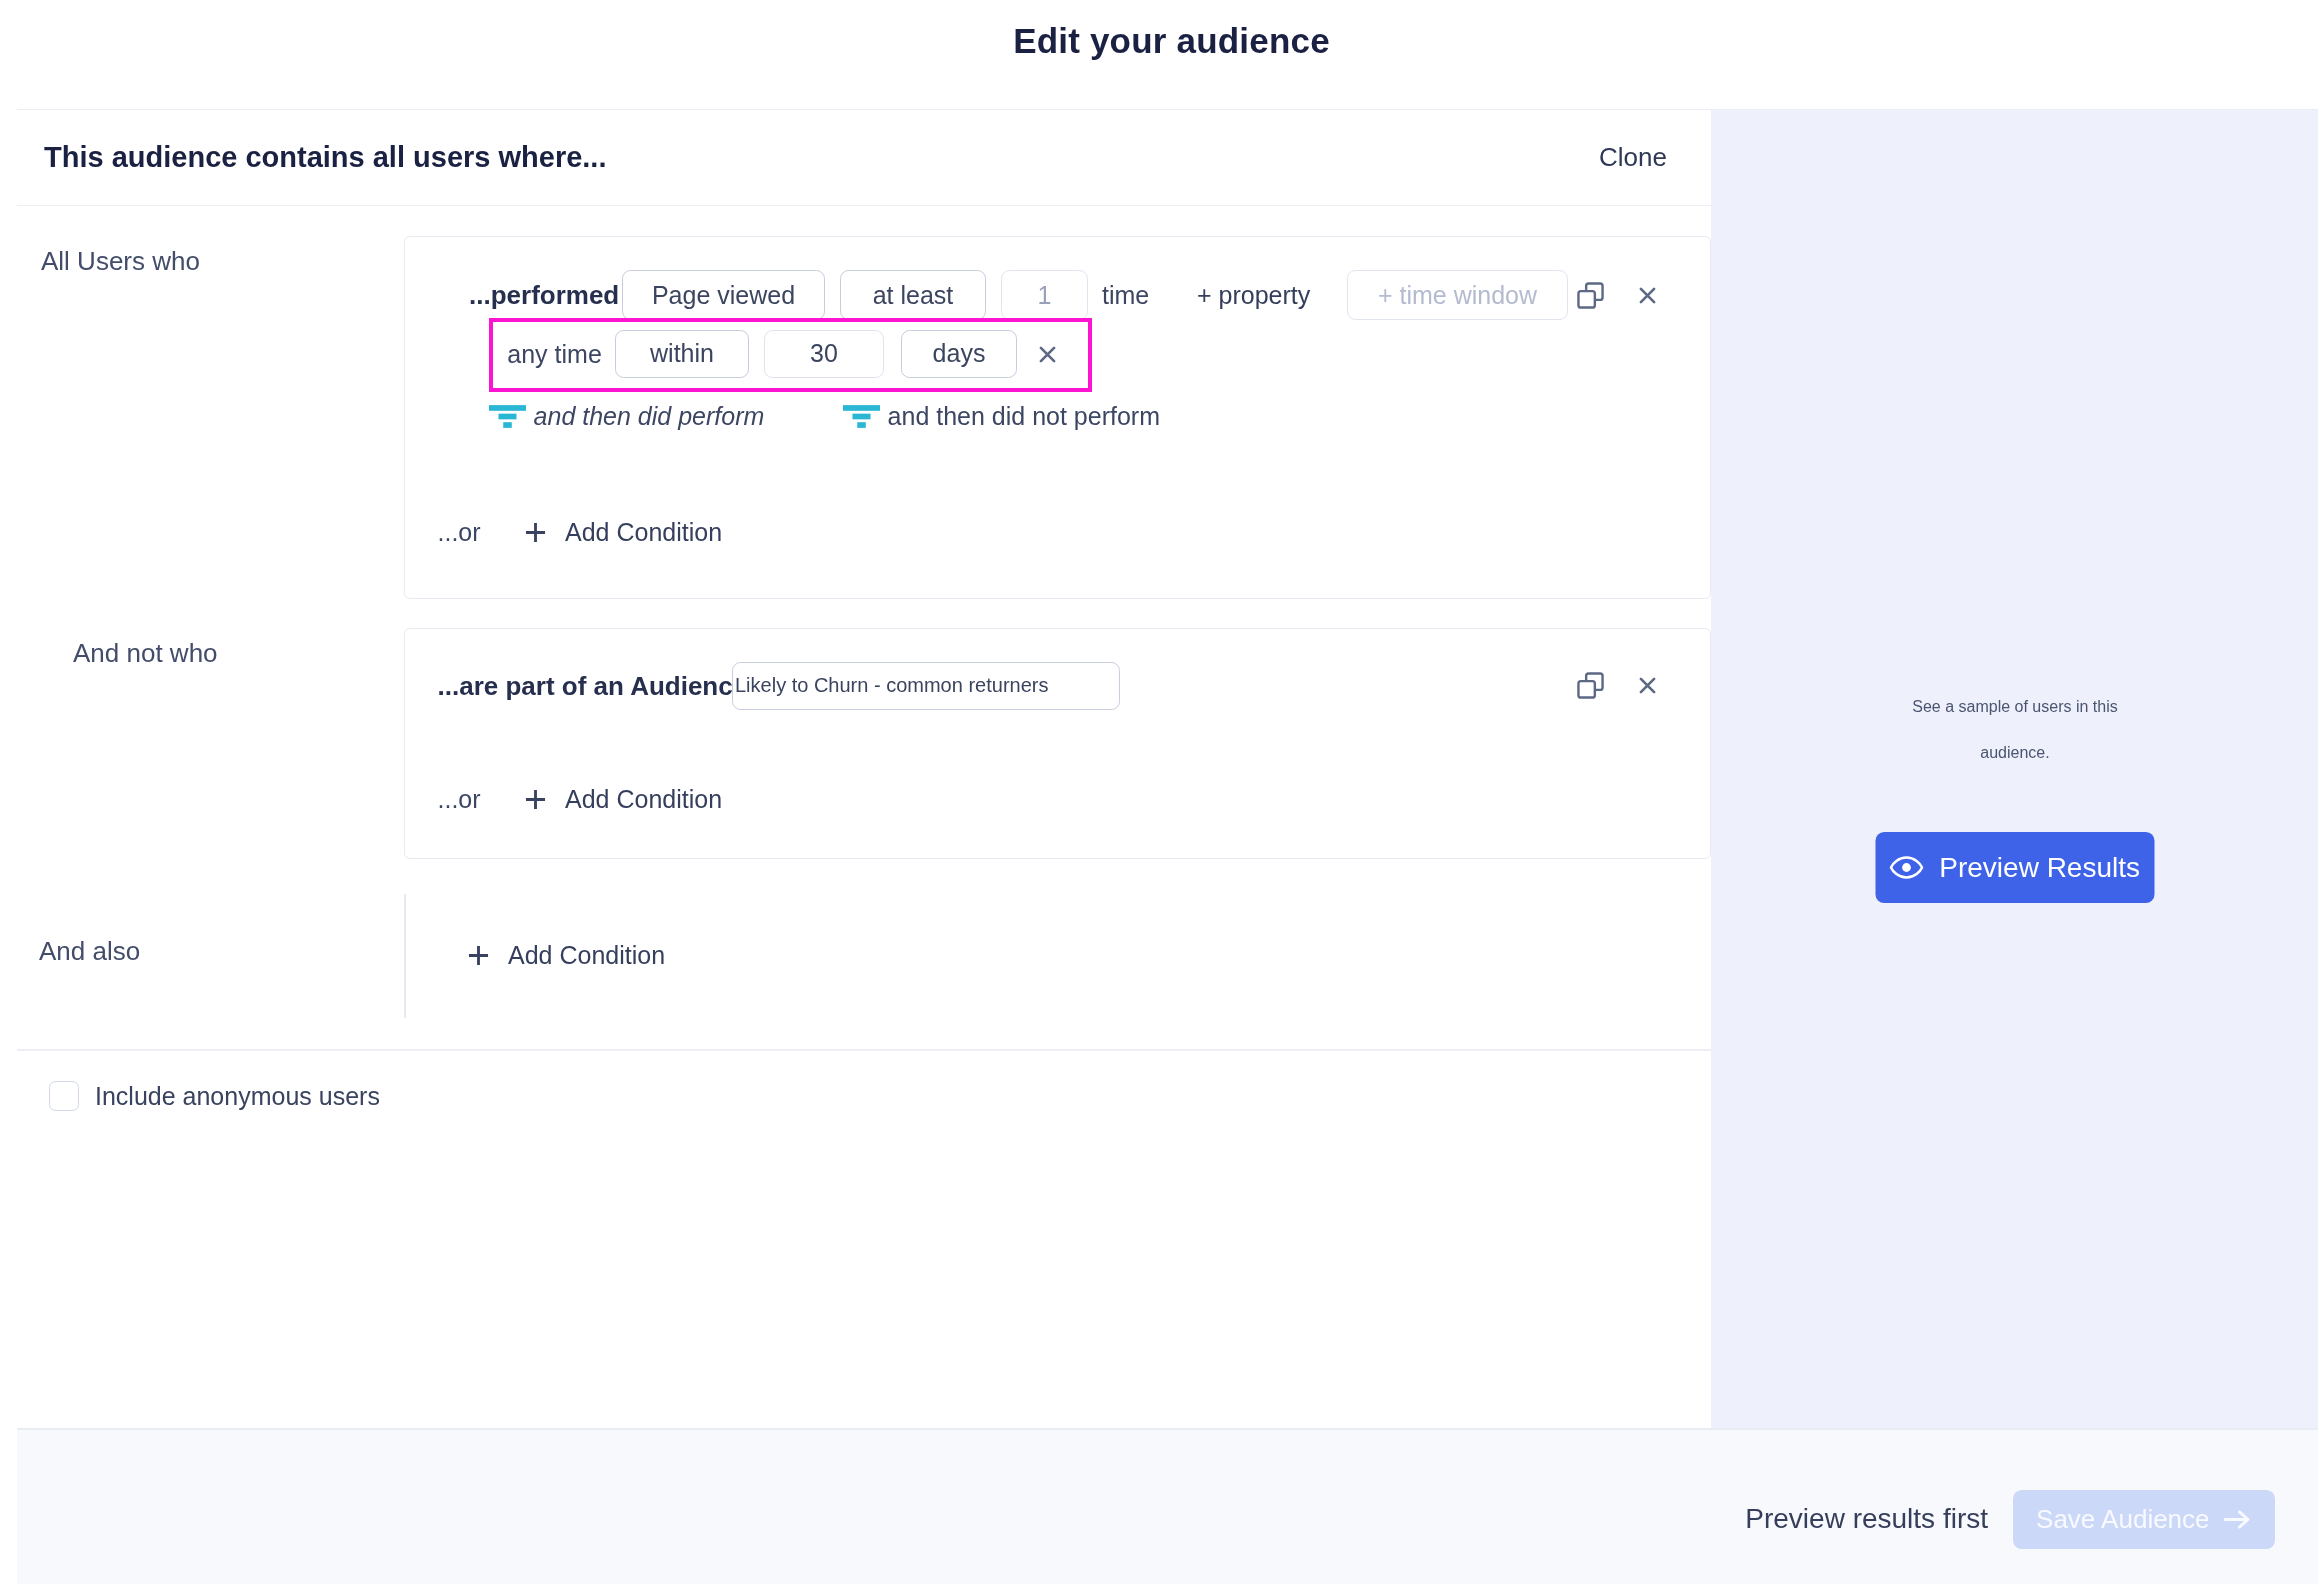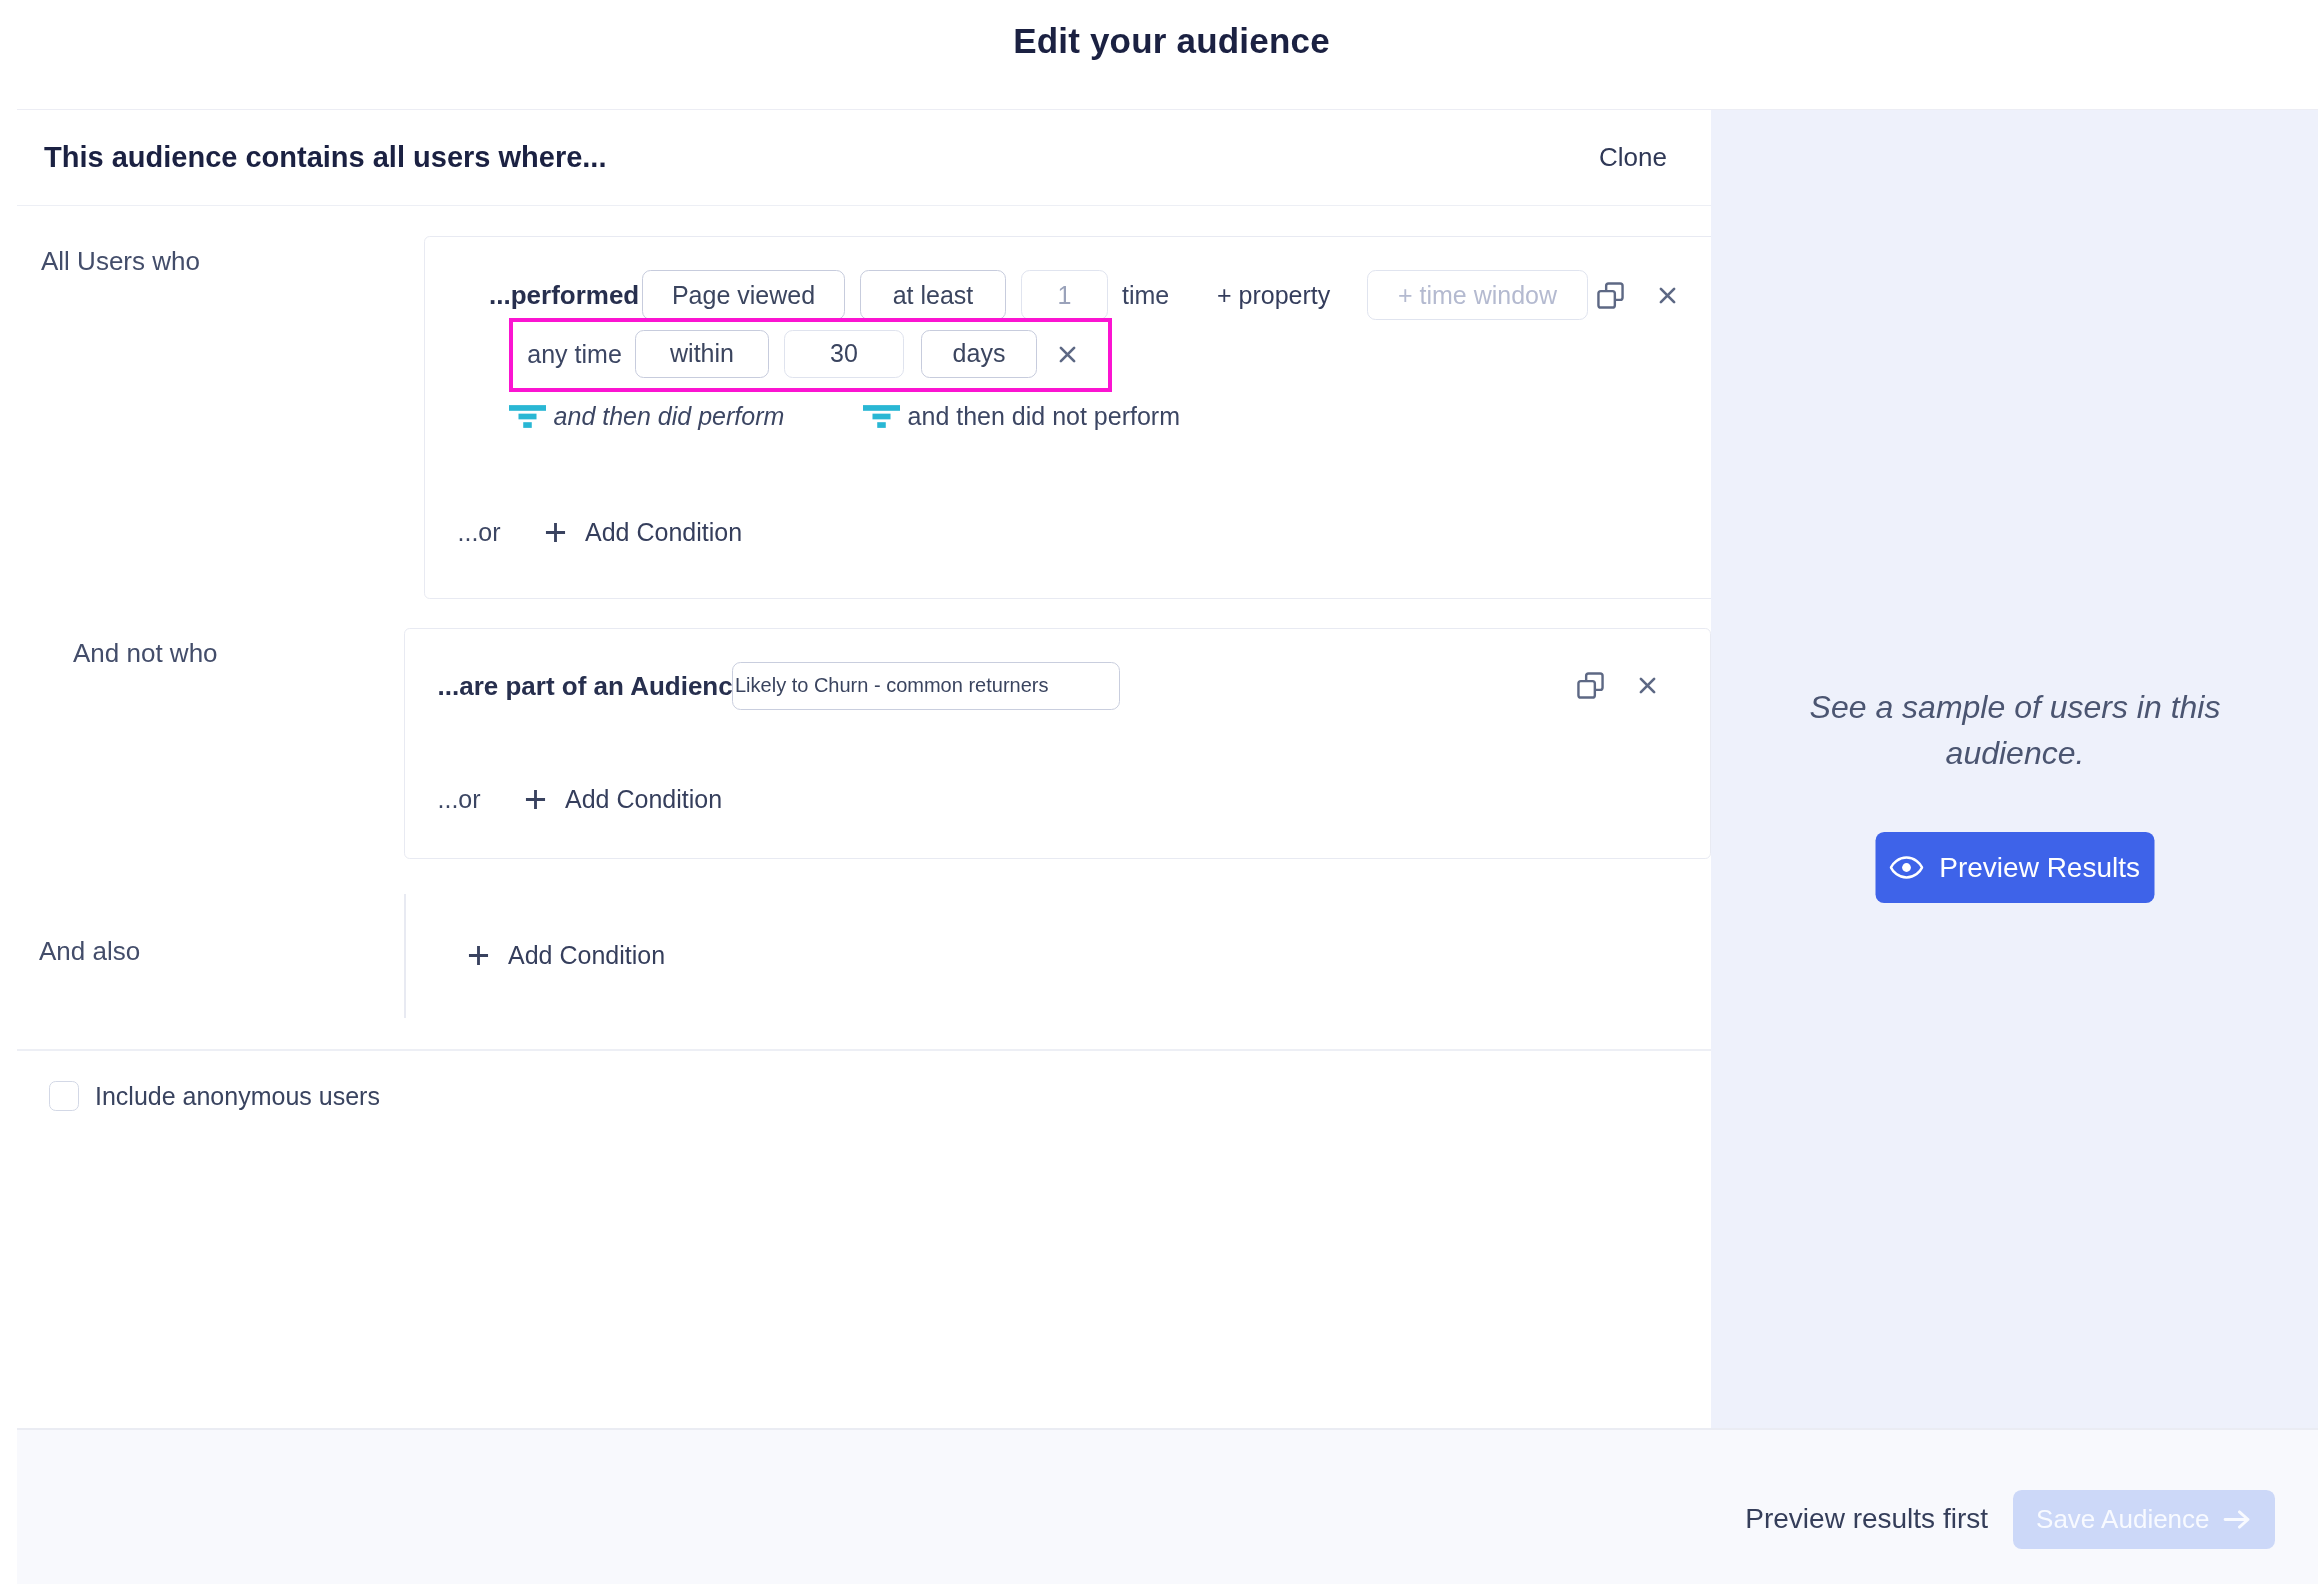--- a/index.html
+++ b/index.html
@@ -58,21 +58,21 @@
   .add-cond{position:absolute;height:38px;display:flex;align-items:center;gap:19px;background:none;border:none;padding:0;cursor:pointer;font-family:inherit;}
   .add-cond span.lbl{font-size:25px;color:#353e5c;white-space:nowrap;}
   .audience-input{
     position:absolute;left:327px;top:32.5px;width:388px;height:48px;border:1.9px solid #c9cede;border-radius:8.6px;
     font-size:20px;color:#3a445f;font-family:inherit;padding:0 2px;outline:none;background:#fff;
     white-space:nowrap;overflow:hidden;
   }
   .vline{position:absolute;left:387px;top:784px;width:1.9px;height:124px;background:#e8eaf2;}
   .divider{position:absolute;left:0;top:939px;width:1694px;height:1.9px;background:#edeff5;}
   .checkbox{position:absolute;left:32px;top:971px;width:30px;height:30px;border:1.9px solid #d3d8e6;border-radius:6.7px;background:#fff;cursor:pointer;}
-  .sidebar-message{position:absolute;top:574px;left:0;width:100%;text-align:center;font-size:32px;line-height:46px;color:#4b5571;font-style:italic;}
+  .sidebar-message{position:absolute;top:574px;left:0;width:100%;text-align:center;font-size:16px;line-height:46px;color:#4b5571;}
   .preview-btn{
     position:absolute;top:722px;left:50%;transform:translateX(-50%);
     width:279px;height:71px;border:none;border-radius:8.6px;background:var(--accent-blue);
     color:#ffffff;font-size:28px;font-family:inherit;cursor:pointer;
     display:flex;align-items:center;justify-content:center;gap:15.3px;
   }
   .footer-hint{font-size:28px;color:#353e5a;white-space:nowrap;}
   .save-btn{
     width:262px;height:59px;border:none;border-radius:8.6px;background:var(--disabled-save-bg);
     color:#f8faff;font-size:26px;font-family:inherit;cursor:default;
@@ -90,21 +90,21 @@
 
     <div class="panel-header">
       <div class="panel-heading">This audience contains all users where...</div>
       <button class="clone-btn">Clone</button>
     </div>
 
     <div class="section-label" style="left:24px;top:136px;">All Users who</div>
     <div class="section-label" style="left:56px;top:528px;">And not who</div>
     <div class="section-label" style="left:22px;top:826px;">And also</div>
 
-    <div class="card" style="top:126px;height:363px;margin-left:20px;">
+    <div class="card" style="top:126px;height:363px;">
       <div class="cond-text-bold" style="left:64px;top:45px;">...performed</div>
       <button class="pill-btn" style="left:217px;top:33px;width:203px;">Page viewed</button>
       <button class="pill-btn" style="left:435px;top:33px;width:146px;">at least</button>
       <input class="light-input" style="left: 596px; top: 33px; width: 87px;" value="1">
       <div class="cond-text" style="left:697px;top:46px;">time</div>
       <button class="text-btn" style="left:792px;top:46px;">+ property</button>
       <input class="light-input" style="left: 942px; top: 33px; width: 221px;" placeholder="+ time window">
       <button class="icon-btn" style="left:1172px;top:45px;">
         <svg width="27" height="27" viewBox="0 0 28 28">
           <rect x="9.5" y="1.5" width="17" height="17" rx="2.5" fill="none" stroke="#5d6884" stroke-width="2.5"></rect>

